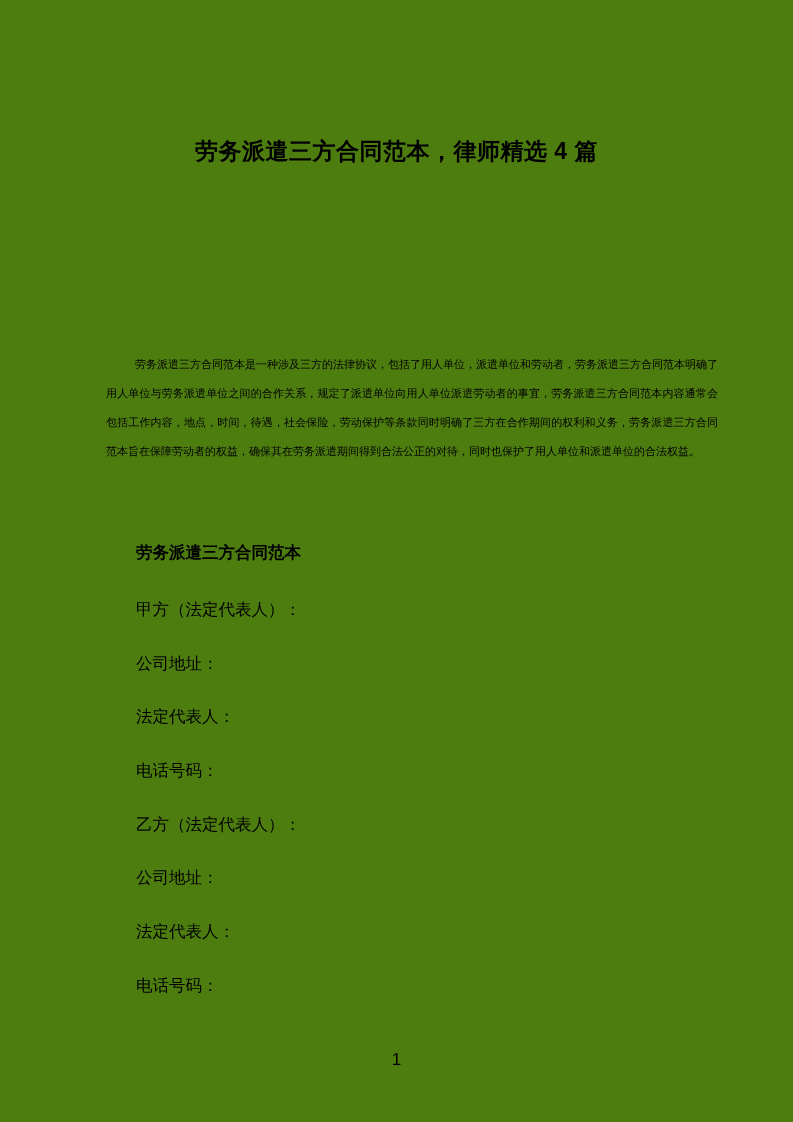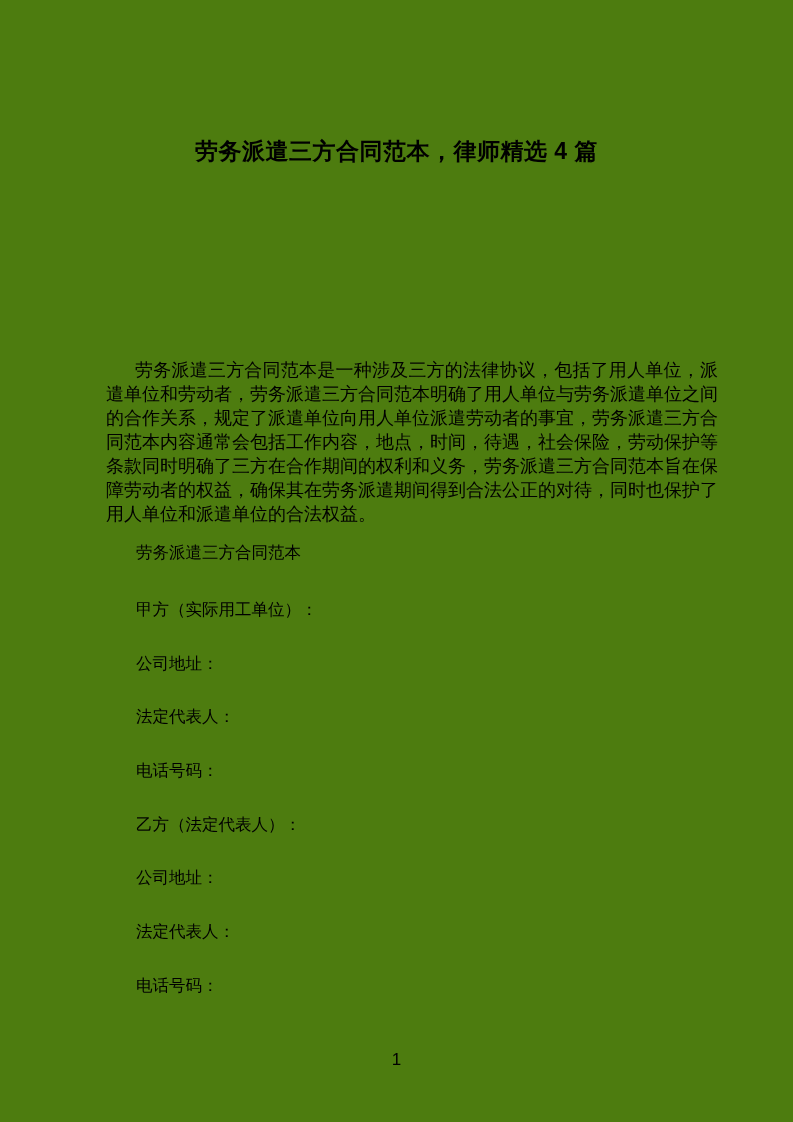--- a/index.html
+++ b/index.html
@@ -23,36 +23,36 @@
     width: 793px;
     margin: 0;
     text-align: center;
     font-size: 23px;
     font-weight: 700;
     line-height: 30px;
     letter-spacing: 0.5px;
   }
   .intro {
     position: absolute;
-    top: 358px;
+    top: 350px;
     left: 106px;
     width: 612px;
     margin: 0;
-    font-size: 18px;
-    line-height: 24px;
+    font-size: 11px;
+    line-height: 29px;
     text-align: justify;
     text-indent: 29px;
   }
   .section-heading {
     position: absolute;
     top: 541px;
     left: 136px;
     margin: 0;
     font-size: 16.5px;
-    font-weight: 400;
+    font-weight: 700;
     line-height: 22px;
     text-align: right;
   }
   .fields {
     position: absolute;
     top: 598px;
     left: 136px;
     width: 560px;
   }
   .field {
@@ -77,21 +77,21 @@
 
 <div class="page">
 
   <h1 class="doc-title">劳务派遣三方合同范本，律师精选 4 篇</h1>
 
   <p class="intro">劳务派遣三方合同范本是一种涉及三方的法律协议，包括了用人单位，派遣单位和劳动者，劳务派遣三方合同范本明确了用人单位与劳务派遣单位之间的合作关系，规定了派遣单位向用人单位派遣劳动者的事宜，劳务派遣三方合同范本内容通常会包括工作内容，地点，时间，待遇，社会保险，劳动保护等条款同时明确了三方在合作期间的权利和义务，劳务派遣三方合同范本旨在保障劳动者的权益，确保其在劳务派遣期间得到合法公正的对待，同时也保护了用人单位和派遣单位的合法权益。</p>
 
   <h2 class="section-heading">劳务派遣三方合同范本</h2>
 
   <div class="fields">
-    <p class="field">甲方（实际用工单位）：</p>
+    <p class="field">甲方（法定代表人）：</p>
     <p class="field">公司地址：</p>
     <p class="field">法定代表人：</p>
     <p class="field">电话号码：</p>
     <p class="field">乙方（法定代表人）：</p>
     <p class="field">公司地址：</p>
     <p class="field">法定代表人：</p>
     <p class="field">电话号码：</p>
   </div>
 
   <div class="page-number">1</div>

